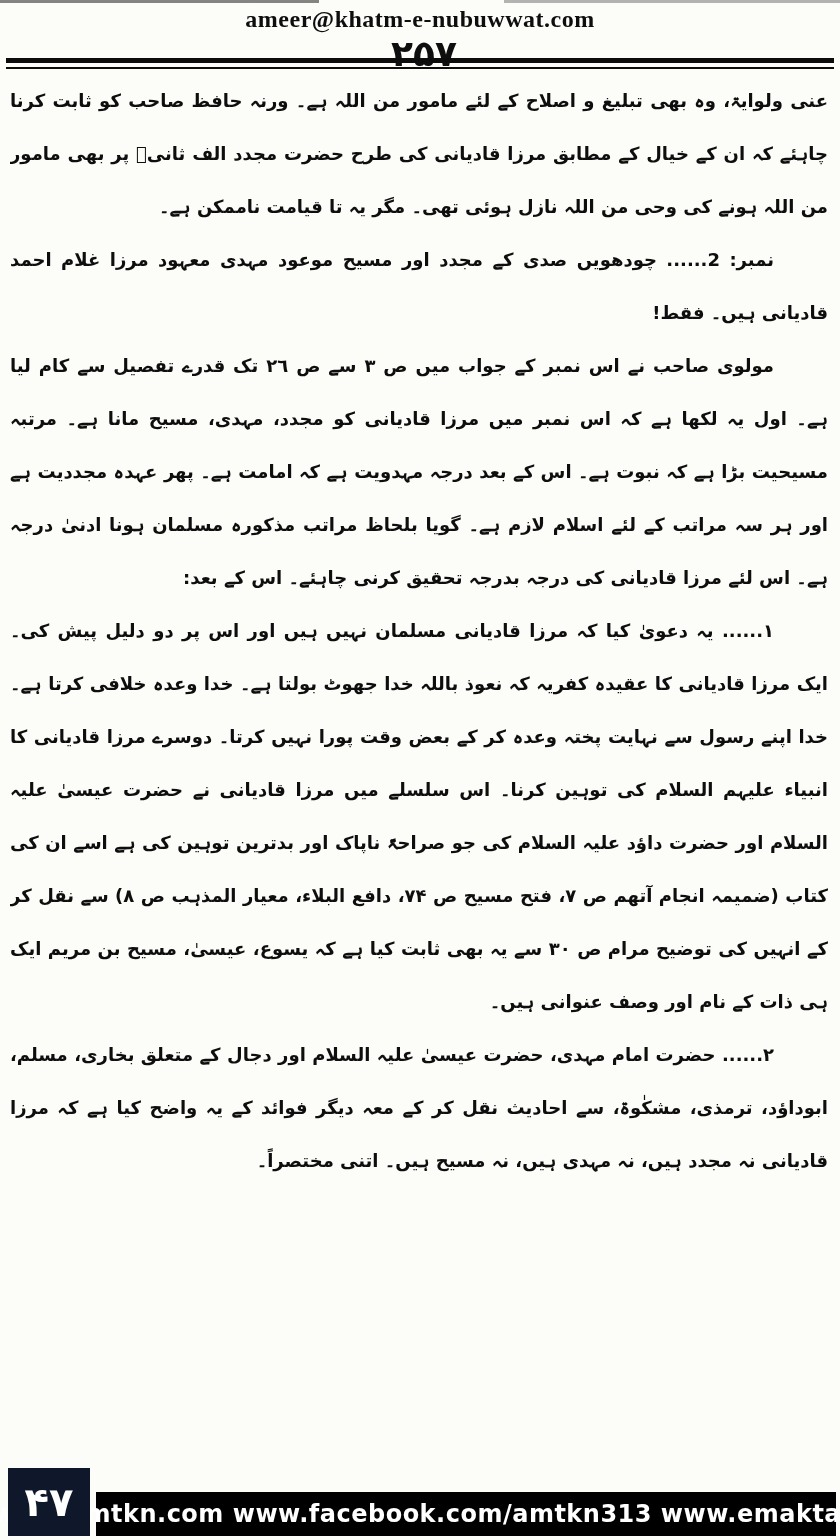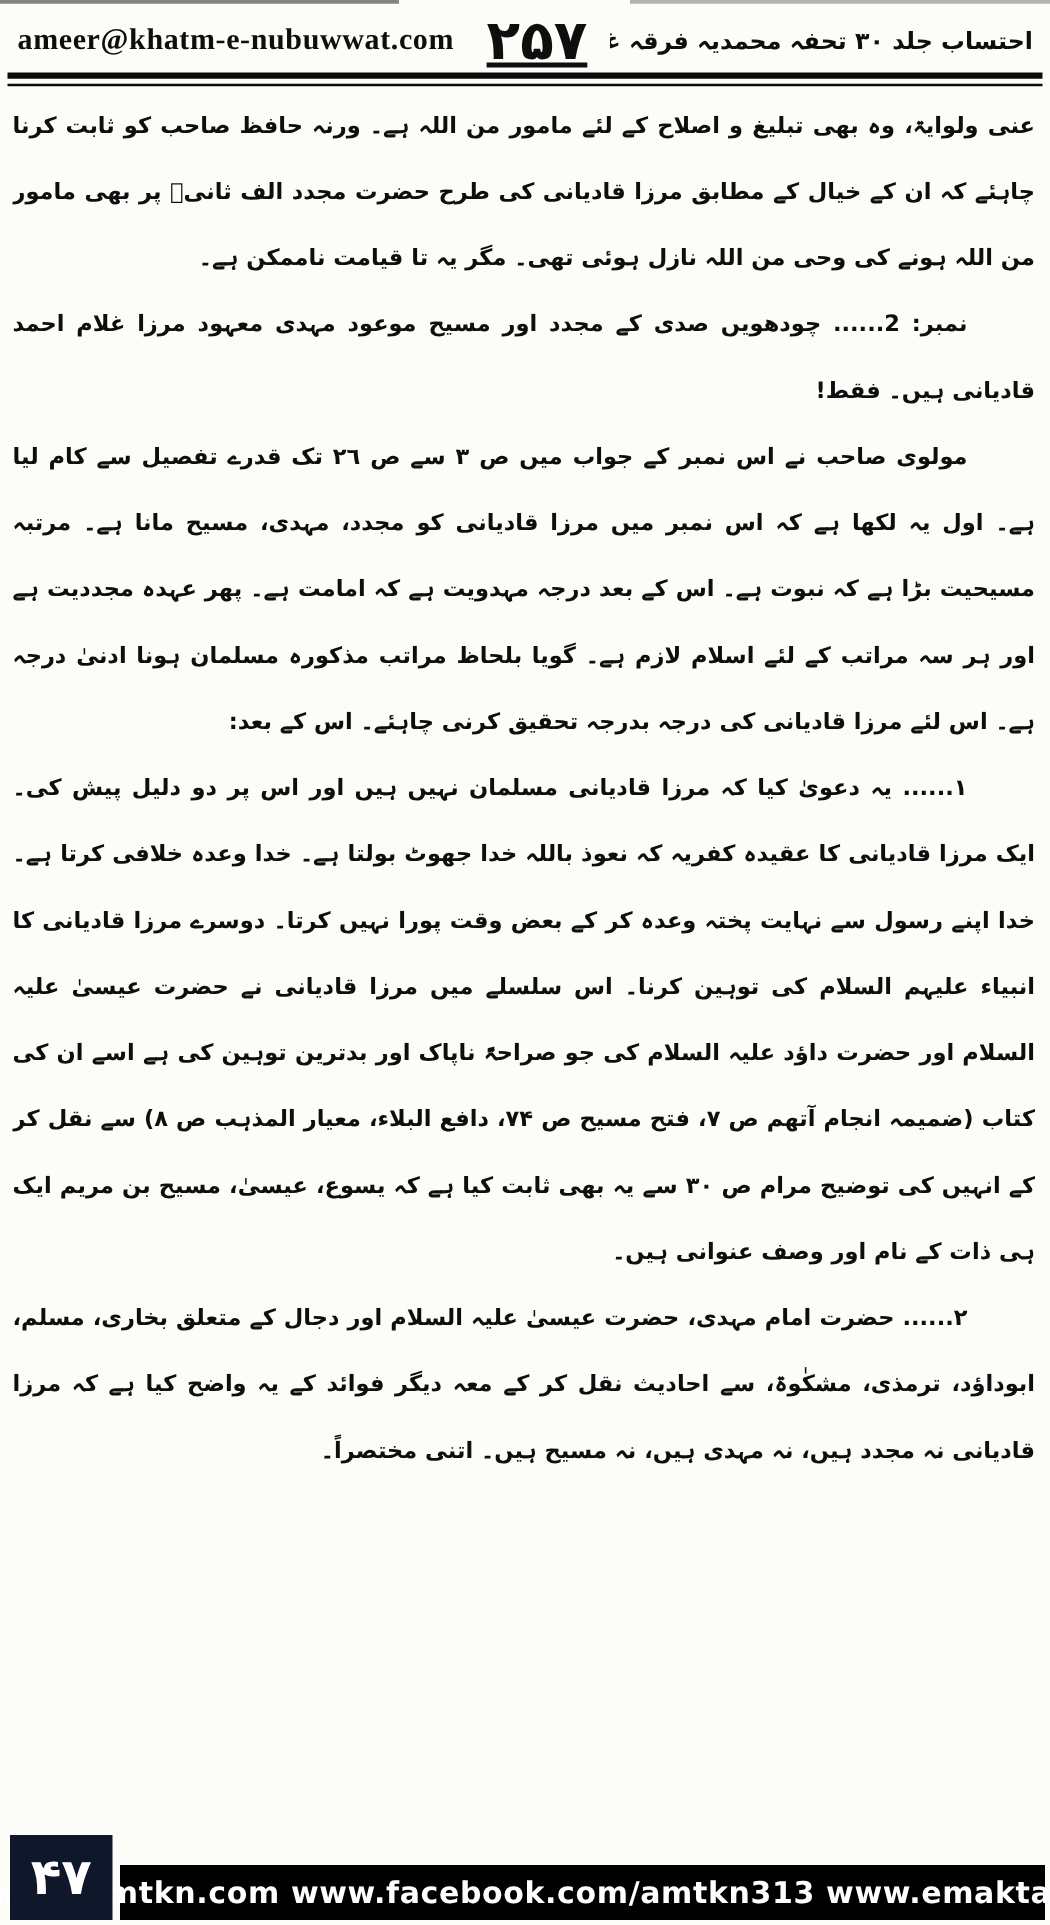--- a/index.html
+++ b/index.html
@@ -13,35 +13,35 @@
     color:#0e0e0e;
     box-sizing:border-box;
   }
   
   .header{
     position:absolute;top:6px;left:0;right:0;
     height:52px;
     display:flex;align-items:center;
     padding:0 14px;
     box-sizing:border-box;
+    flex-direction:column;
   }
   .header-email{
     direction:ltr;
     font-family:"Liberation Serif", serif;
     font-weight:bold;
     font-size:24px;
     letter-spacing:.5px;
     white-space:nowrap;
   }
   .header-pagenum{
     font-weight:bold;
-    font-size:44px;
+    font-size:36px;
     margin:0 18px 0 26px;
     white-space:nowrap;
-    text-decoration:underline;
   }
   .header-title{
     direction:rtl;
     flex:1;
     text-align:left;
     font-weight:bold;
     font-size:19px;
     white-space:nowrap;
     overflow:hidden;
   }

